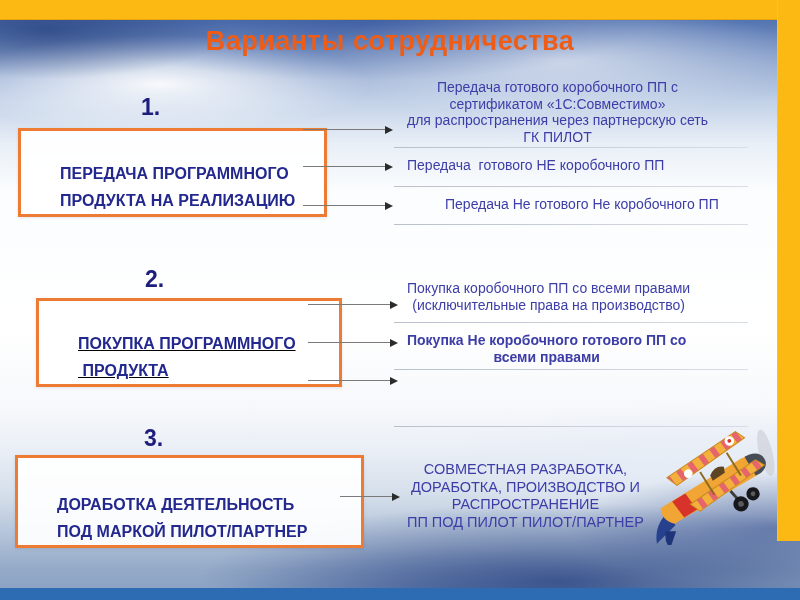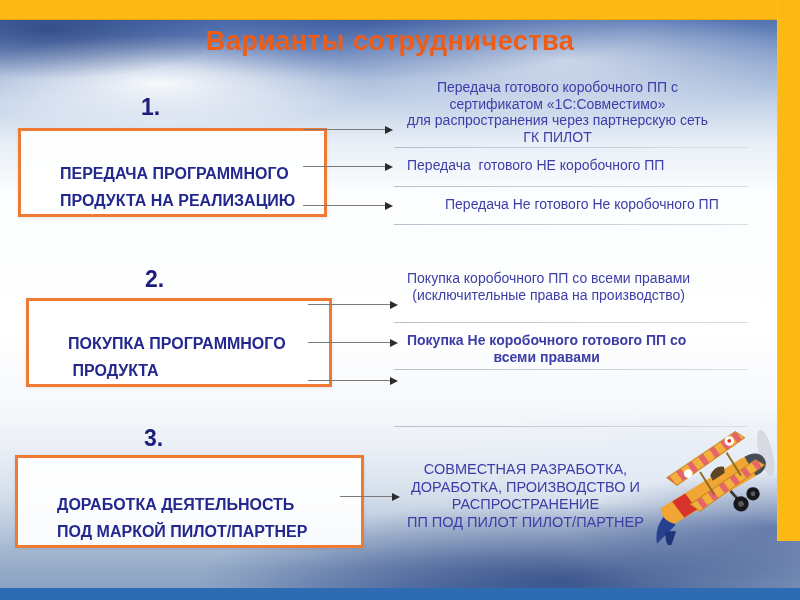--- a/index.html
+++ b/index.html
@@ -63,28 +63,28 @@
 сертификатом «1С:Совместимо»
 для распространения через партнерскую сеть
 ГК ПИЛОТ</div>
   <div class="sep" style="left:394px;top:147px;width:354px;"></div>
   <div class="item" style="left:407px;top:157px;">Передача  готового НЕ коробочного ПП</div>
   <div class="sep" style="left:394px;top:186px;width:354px;"></div>
   <div class="item" style="left:415px;top:196px;margin-left:30px;">Передача Не готового Не коробочного ПП</div>
   <div class="sep" style="left:394px;top:224px;width:354px;"></div>
 
   <div class="num" style="left:145px;top:266px;">2.</div>
-  <div class="box" style="left:26px;top:298px;width:273px;height:83px;">
+  <div class="box" style="left:36px;top:298px;width:273px;height:83px;text-decoration:underline;">
     <div class="box-label">ПОКУПКА ПРОГРАММНОГО
  ПРОДУКТА</div>
   </div>
   <div class="arrow" style="left:308px;top:304px;width:88px;"></div>
   <div class="arrow" style="left:308px;top:342px;width:88px;"></div>
   <div class="arrow" style="left:308px;top:380px;width:88px;"></div>
-  <div class="item" style="left:407px;top:270px;">Покупка коробочного ПП со всеми правами
+  <div class="item" style="left:407px;top:280px;">Покупка коробочного ПП со всеми правами
 (исключительные права на производство)</div>
   <div class="sep" style="left:394px;top:322px;width:354px;"></div>
   <div class="item" style="left:407px;top:332px;font-weight:bold;">Покупка Не коробочного готового ПП со
 всеми правами</div>
   <div class="sep" style="left:394px;top:369px;width:354px;"></div>
   <div class="sep" style="left:394px;top:426px;width:354px;"></div>
 
   <div class="num" style="left:144px;top:425px;">3.</div>
   <div class="box" style="left:15px;top:455px;width:316px;height:87px;">
     <div class="box-label">ДОРАБОТКА ДЕЯТЕЛЬНОСТЬ

